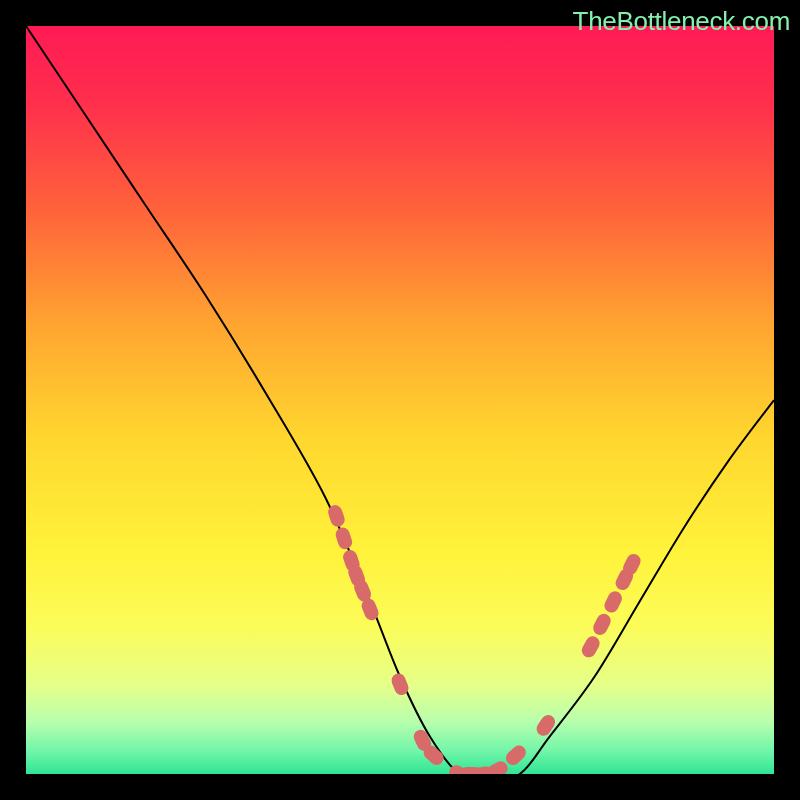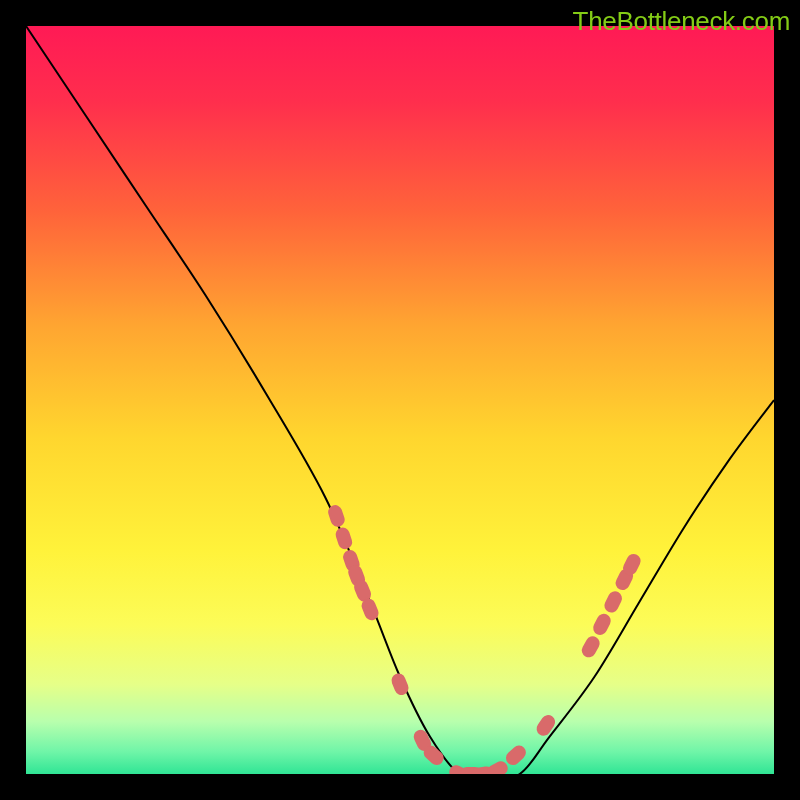--- a/index.html
+++ b/index.html
@@ -18,21 +18,21 @@
     width: 748px;
     height: 748px;
   }
   .watermark {
     position: absolute;
     top: 6px;
     right: 10px;
     font-family: Arial, Helvetica, sans-serif;
     font-size: 26px;
     font-weight: 400;
-    color: #84cc16;
+    color: #86efac;
     letter-spacing: -0.3px;
   }
   svg { display: block; }
 </style>
 </head>
 <body>
 
 <div class="chart-container">
   <svg id="chart-svg" width="748" height="748" viewBox="0 0 748 748">
     <defs>

